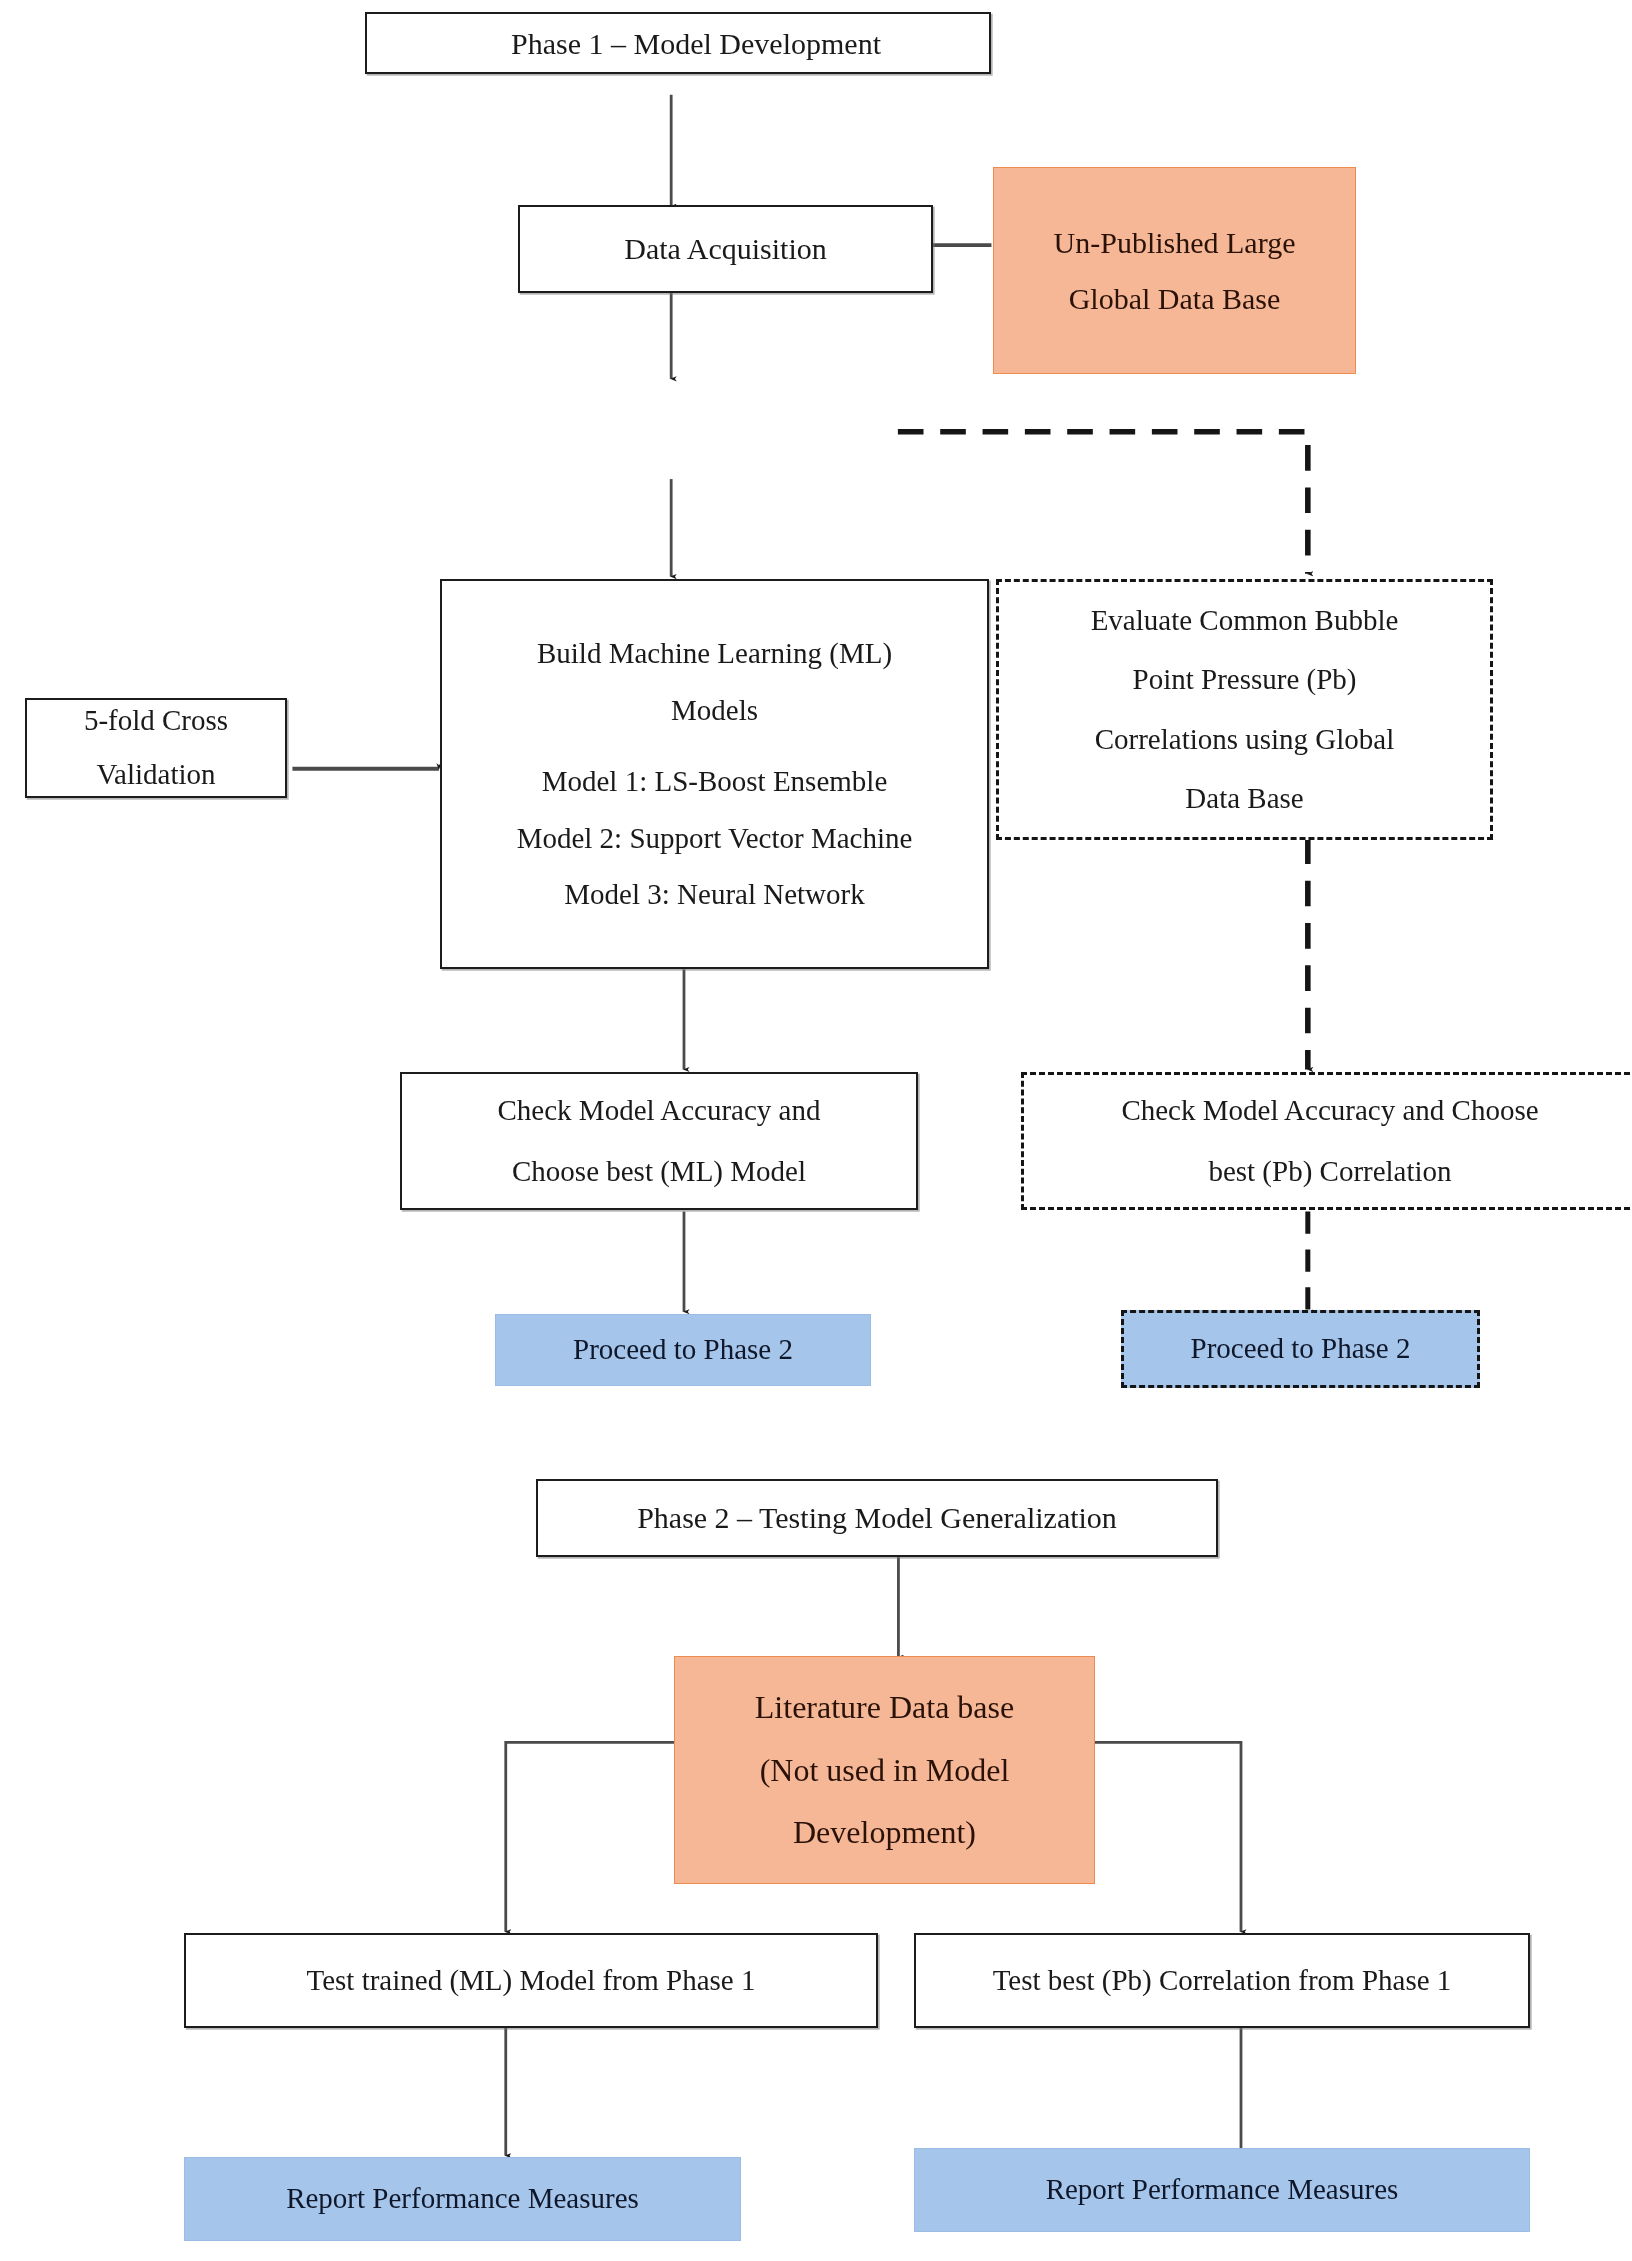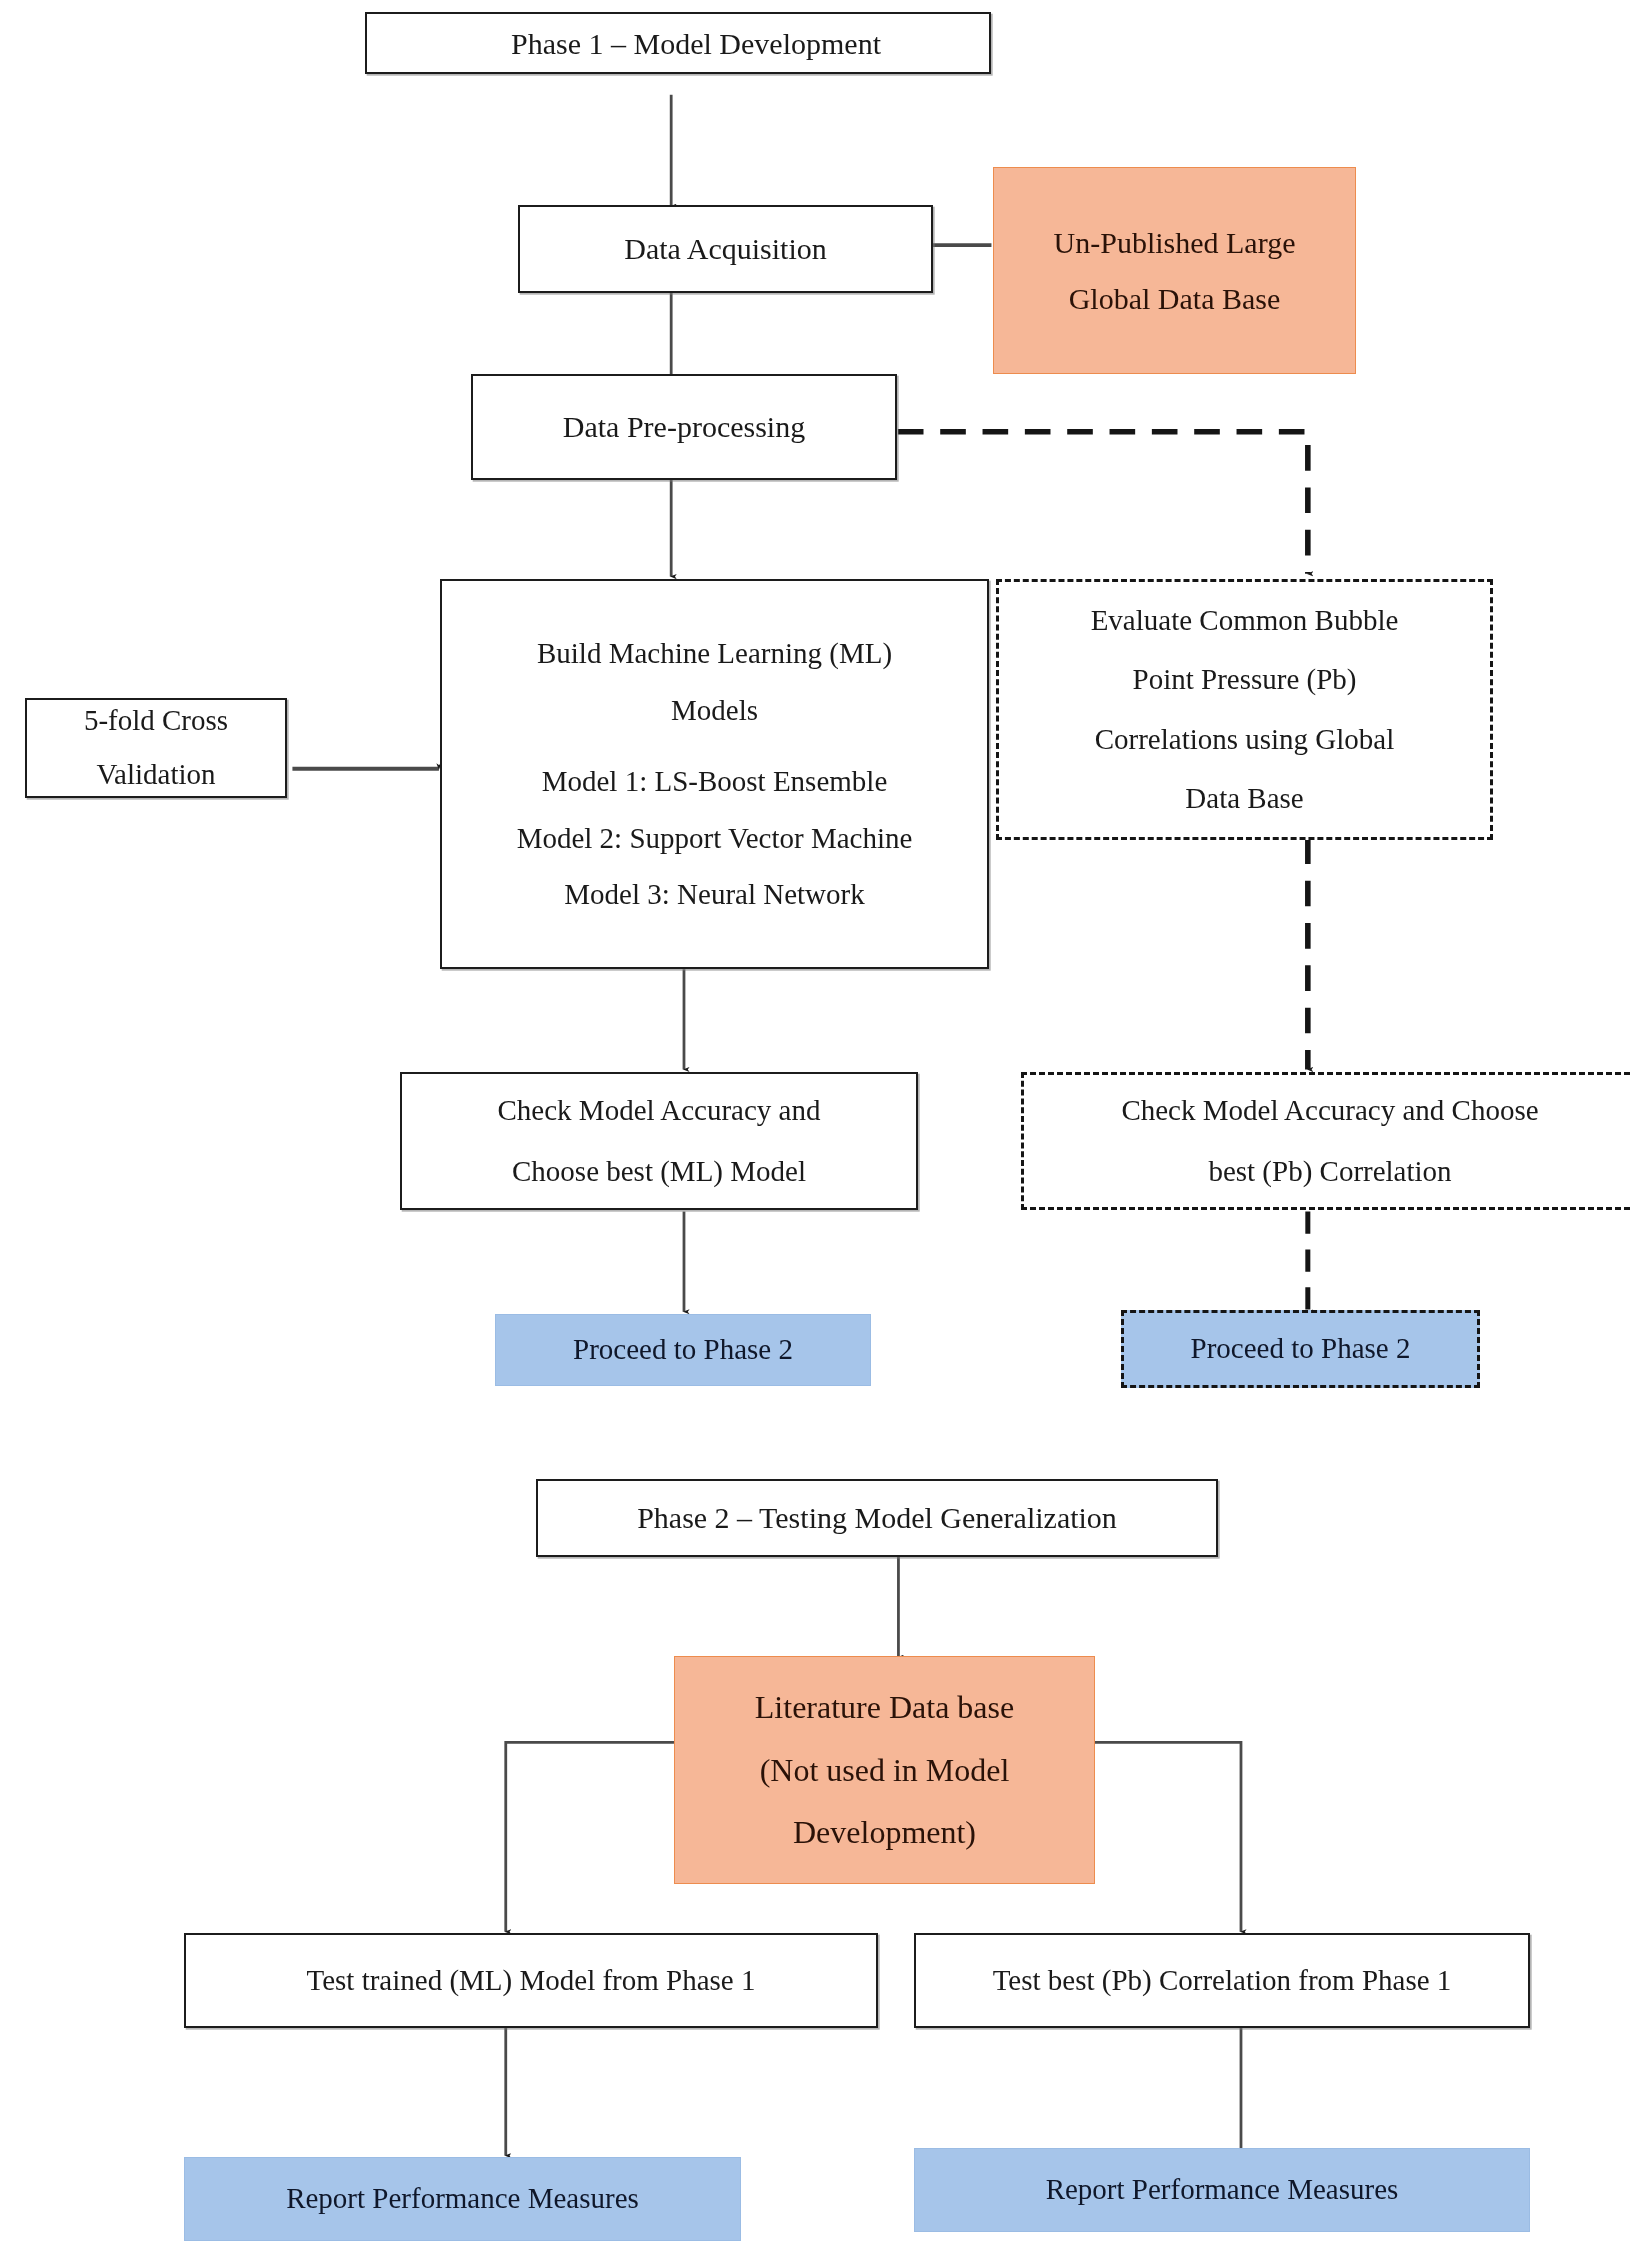--- a/index.html
+++ b/index.html
@@ -111,23 +111,20 @@
 
   <div class="box solid" style="left:471px; top:205px; width:415px; height:88px; font-size:30px;margin-left:47px;">
     <span class="ln">Data Acquisition</span>
   </div>
 
   <div class="box orange" style="left:993px; top:167px; width:363px; height:207px; font-size:30px;">
     <span class="ln">Un-Published  Large</span>
     <span class="ln">Global Data Base</span>
   </div>
 
-  <div class="box solid" style="left:471px; top:374px; width:426px; height:106px; font-size:30px;">
-    <span class="ln">Data Pre-processing</span>
-  </div>
 
   <div class="box solid" style="left:25px; top:698px; width:262px; height:100px; font-size:29px;">
     <span class="ln">5-fold Cross</span>
     <span class="ln">Validation</span>
   </div>
 
   <div class="box solid" style="left:440px; top:579px; width:549px; height:390px; font-size:29px; line-height:1.95;">
     <span class="ln">Build Machine Learning (ML)</span>
     <span class="ln">Models</span>
     <span class="ln" style="margin-top:14.5px;">Model 1:   LS-Boost  Ensemble</span>

